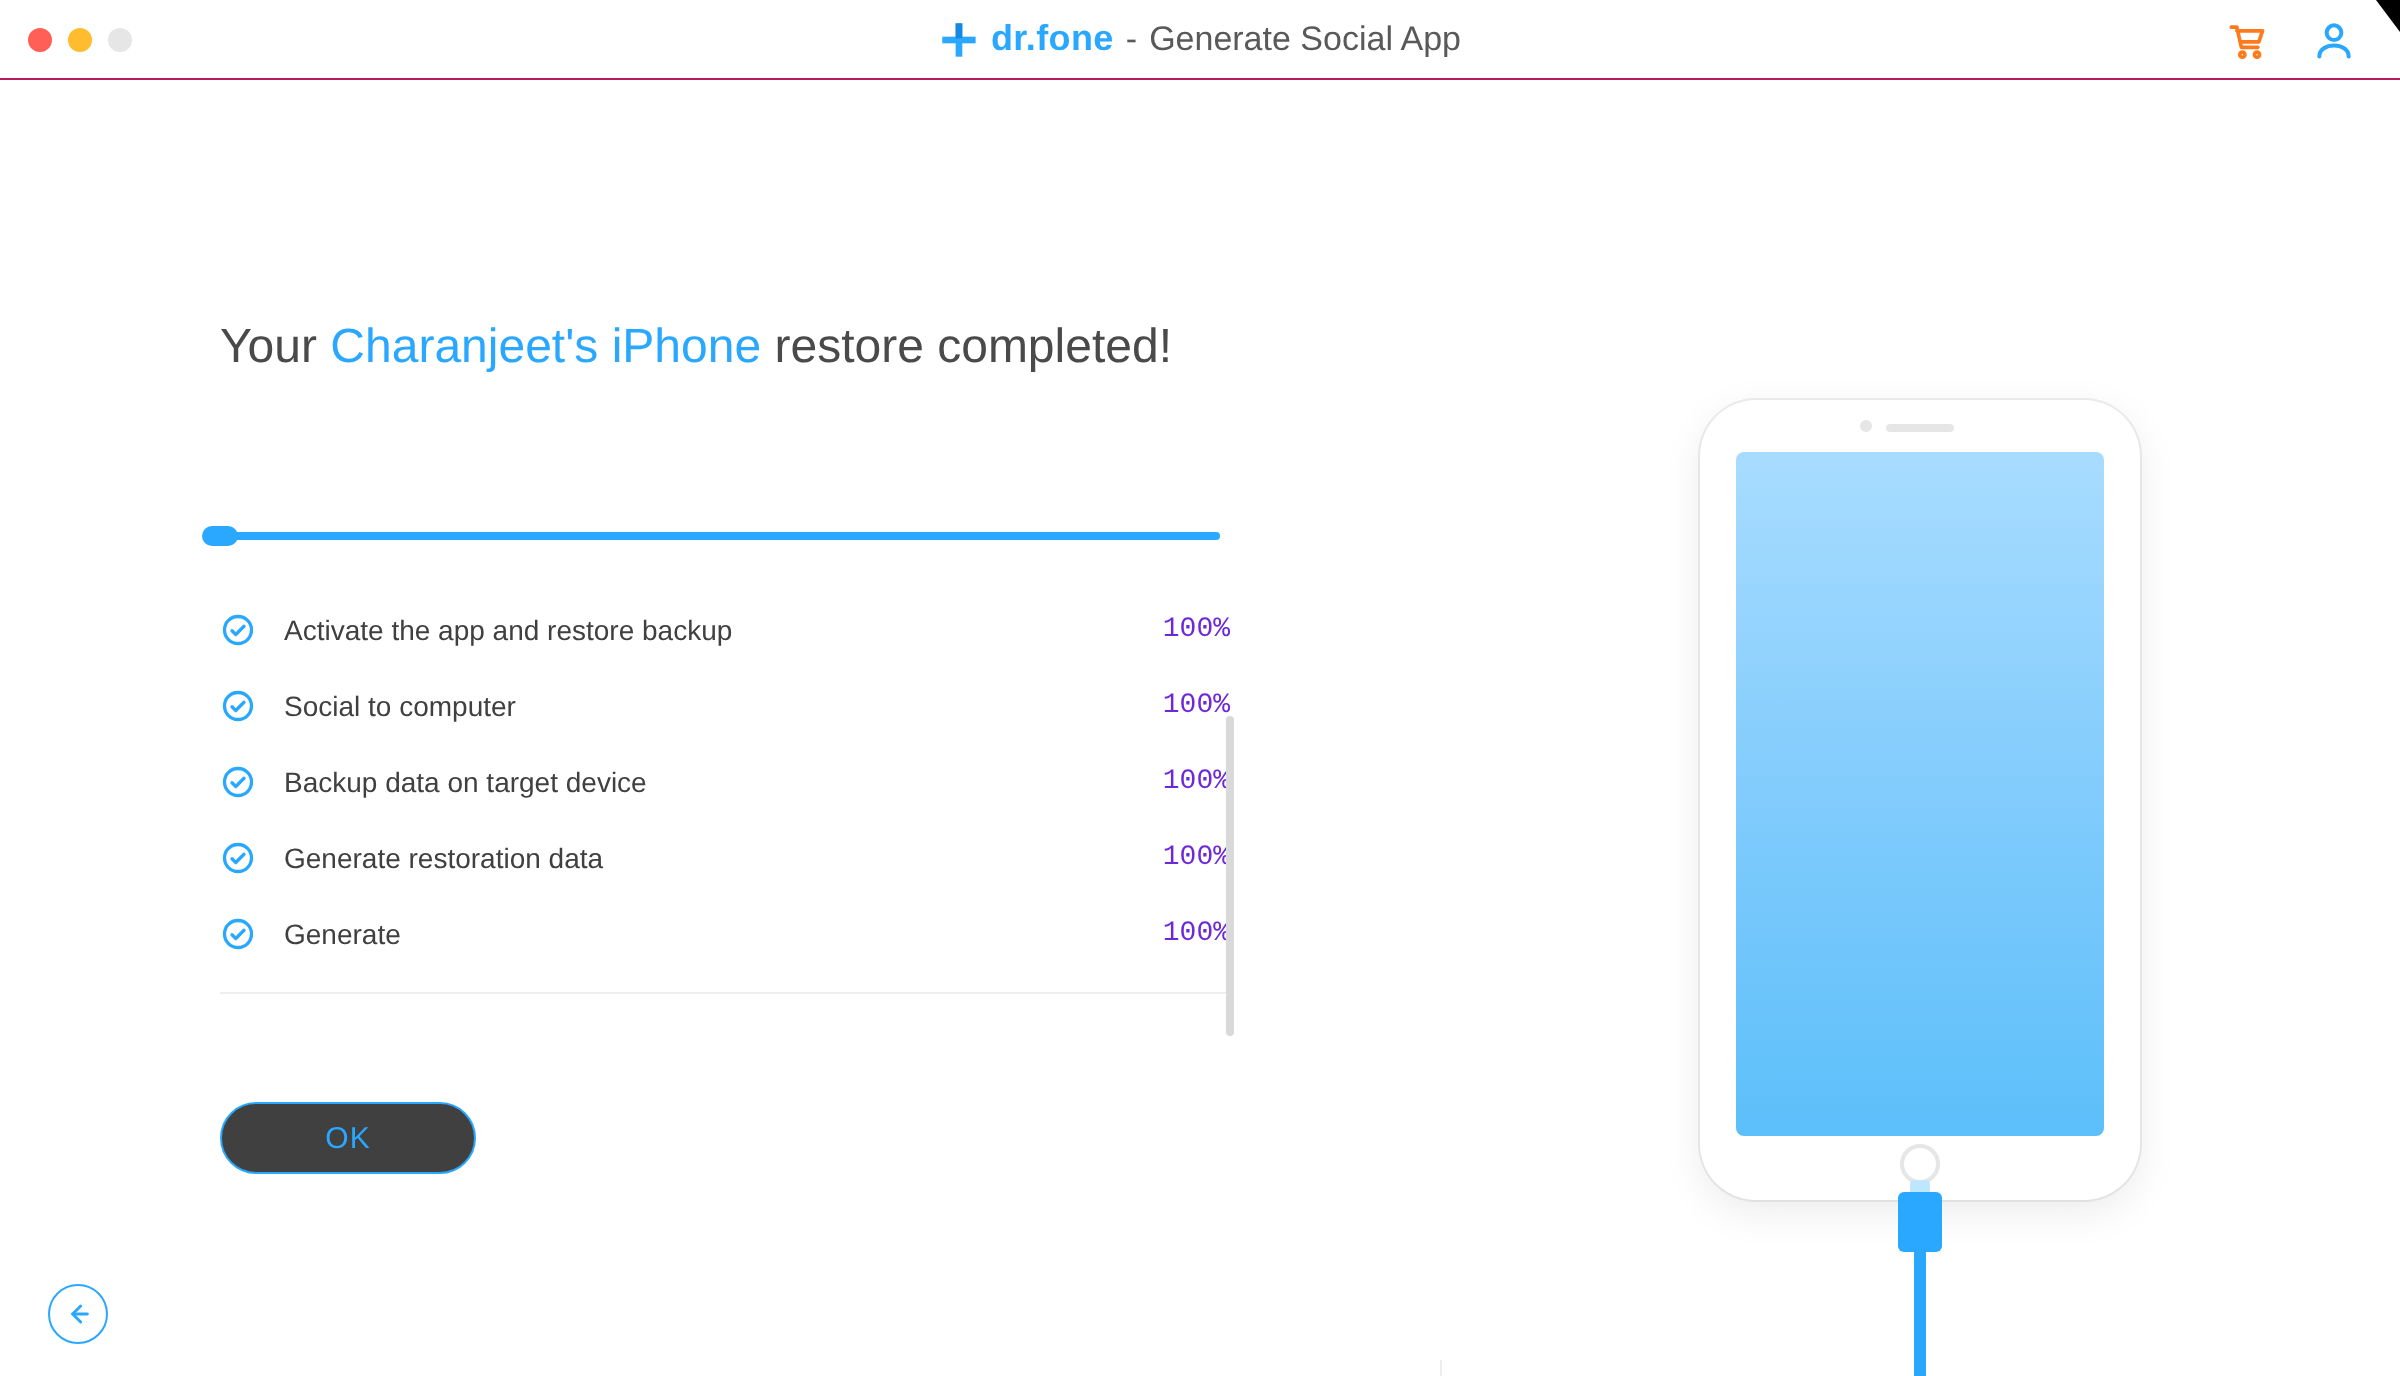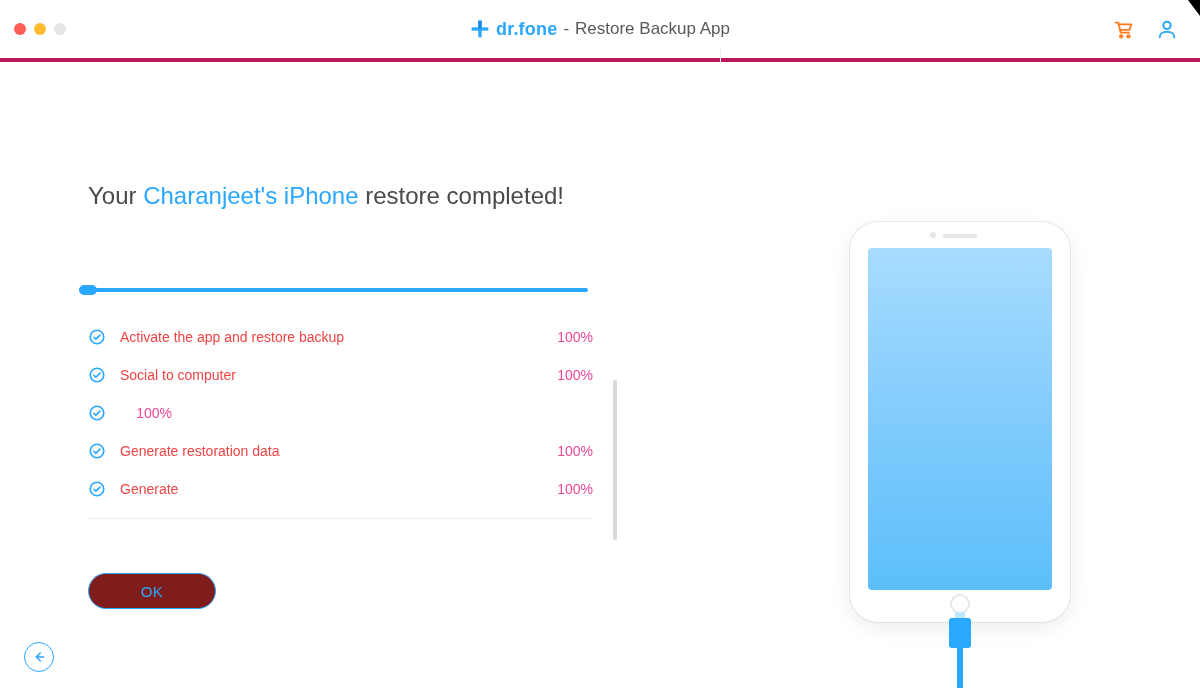--- a/index.html
+++ b/index.html
@@ -1,52 +1,52 @@
 <!DOCTYPE html>
 <html><head>
 <meta charset="utf-8">
 <style>
   * { box-sizing: border-box; margin: 0; padding: 0; }
   html, body { width: 1200px; height: 688px; font-family: -apple-system, "Helvetica Neue", Arial, sans-serif; background: #fafafa; }
   .window { width: 1200px; height: 688px; background: #fff; position: relative; overflow: hidden; }
-  .titlebar { height: 62px; display: flex; align-items: center; position: relative; border-bottom: 4px solid #be185d; }
+  .titlebar { height: 40px; display: flex; align-items: center; position: relative; border-bottom: 1px solid #be185d; }
   .traffic-lights { display: flex; gap: 8px; margin-left: 14px; }
   .tl { width: 12px; height: 12px; border-radius: 50%; }
   .tl-close { background: #ff5f57; }
   .tl-min { background: #febc2e; }
   .tl-max { background: #e6e6e6; }
   .title-center { position: absolute; left: 50%; transform: translateX(-50%); display: flex; align-items: center; gap: 6px; }
   .logo { width: 20px; height: 20px; }
   .brand { color: #2aa7ff; font-weight: 700; font-size: 18px; letter-spacing: .2px; }
   .subbrand { color: #595959; font-size: 17px; font-weight: 500; }
   .title-right { margin-left: auto; margin-right: 22px; display: flex; gap: 22px; align-items: center; }
   .icon-btn { width: 22px; height: 22px; display: flex; align-items: center; justify-content: center; cursor: pointer; }
 
   .body { display: flex; height: calc(100% - 48px); }
-  .left { flex: 0 0 60%; padding: 120px 90px 0 88px; position: relative; }
+  .left { flex: 0 0 60%; padding: 120px 90px 0 110px; position: relative; }
   .right { flex: 1; background: #fff; position: relative; }
   .divider { position: absolute; top: 48px; bottom: 0; left: 60%; width: 1px; background: #eee; }
 
   .headline { font-size: 24px; color: #4a4a4a; font-weight: 400; margin-bottom: 70px; }
   .headline .device { color: #2aa7ff; }
 
   .progress-wrap { height: 20px; display:flex; align-items:center; }
   .progbar { width: 500px; height: 4px; background: #cde9fb; border-radius: 3px; overflow: visible; position: relative; }
   .progfill { height: 100%; width: 100%; background: #2aa7ff; border-radius: 3px; }
   .progdot { position:absolute; left:0%; top:50%; transform:translate(-50%,-50%); width:18px; height:10px; border-radius:5px; background:#2aa7ff; }
 
   .steps { margin-top: 18px; width: 505px; }
   .step-row { display: flex; align-items: center; height: 38px; }
   .check { width: 18px; height: 18px; margin-right: 14px; flex:0 0 18px; }
-  .step-label { flex: 1; color: #ef4444; font-size: 14px; }
-  .step-pct { width: 52px; text-align: right; color: #ec4899; font-size: 14px; }
+  .step-label { flex: 1; color: #404040; font-size: 14px; }
+  .step-pct { width: 52px; text-align: right; color: #6d28d9; font-size: 14px; font-family: Liberation Mono, monospace; }
   .scroll-line { position: absolute; left: 613px; top: 318px; width: 4px; height: 160px; background: #d9d9d9; border-radius: 2px; }
   .steps-hr { width: 505px; height:1px; background:#eee; margin-top:10px; }
 
-  .ok-btn { margin-top: 54px; width: 128px; height: 36px; border: 1.6px solid #2aa7ff; color: #2aa7ff; background: #7f1d1d; border-radius: 18px; font-size: 15px; letter-spacing: .5px; cursor: pointer; display:flex; align-items:center; justify-content:center; }
+  .ok-btn { margin-top: 54px; width: 128px; height: 36px; border: 1.6px solid #2aa7ff; color: #2aa7ff; background: #404040; border-radius: 18px; font-size: 15px; letter-spacing: .5px; cursor: pointer; display:flex; align-items:center; justify-content:center; }
 
   .back-btn { position: absolute; left: 24px; bottom: 16px; width: 30px; height: 30px; border: 1.6px solid #2aa7ff; border-radius: 50%; display:flex; align-items:center; justify-content:center; cursor:pointer; background:#fff; }
 
   .phone-wrap { position: absolute; left: 50%; transform: translateX(-50%); top: 160px; width: 220px; }
   .phone { width: 220px; height: 400px; background:#fff; border-radius: 28px; box-shadow: 0 6px 20px rgba(0,0,0,.08), 0 0 0 1px #eee; padding: 26px 18px 32px 18px; position: relative; }
   .phone .screen { width: 100%; height: 100%; border-radius: 4px; background: linear-gradient(180deg,#a8dcff 0%, #7dcafc 55%, #5cbff9 100%); }
   .phone .speaker { position:absolute; top:12px; left:50%; transform:translateX(-50%); width:34px; height:4px; background:#e6e6e6; border-radius:2px; }
   .phone .cam { position:absolute; top:10px; left: calc(50% - 30px); width:6px; height:6px; background:#e6e6e6; border-radius:50%; }
   .phone .home { position:absolute; bottom:8px; left:50%; transform:translateX(-50%); width:20px; height:20px; border:2px solid #e6e6e6; border-radius:50%; }
   .usb-plug { position:absolute; top:556px; left:50%; transform:translateX(-50%); width:22px; height:30px; background:#2aa7ff; border-radius:3px; }
@@ -71,21 +71,21 @@
     <div class="title-center">
       <span class="logo">
         <svg viewBox="0 0 24 24" width="20" height="20">
             <rect x="10" y="2" width="4" height="20" fill="#2aa7ff"></rect>
             <rect x="2" y="10" width="20" height="4" fill="#2aa7ff"></rect>
             <rect x="10" y="2" width="4" height="9" fill="#1588df"></rect>
           </svg>
       </span>
       <span class="brand">dr.fone</span>
       <span class="subbrand">-</span>
-      <span class="subbrand">Restore Backup App</span>
+      <span class="subbrand">Generate Social App</span>
     </div>
     <div class="title-right">
       <div class="icon-btn">
         <svg viewBox="0 0 24 24" width="22" height="22" fill="none" stroke="#ff7a1a" stroke-width="2" stroke-linecap="round" stroke-linejoin="round">
             <path d="M4 5h3l2.5 11h9"></path>
             <path d="M9 13h10l2-6H7"></path>
             <circle cx="10" cy="20" r="1.4"></circle>
             <circle cx="18" cy="20" r="1.4"></circle>
           </svg>
       </div>
@@ -129,20 +129,21 @@
                 <path d="M8 12.5l2.5 2.5L16 9.5" stroke-linecap="round" stroke-linejoin="round"></path>
               </svg></span>
           <span class="step-label">Social to computer</span>
           <span class="step-pct">100%</span>
         </div>
         <div class="step-row">
           <span class="check"><svg viewBox="0 0 24 24" width="18" height="18" fill="none" stroke="#2aa7ff" stroke-width="2.2">
                 <circle cx="12" cy="12" r="9"></circle>
                 <path d="M8 12.5l2.5 2.5L16 9.5" stroke-linecap="round" stroke-linejoin="round"></path>
               </svg></span>
+          <span class="step-label">Backup data on target device</span>
           <span class="step-pct">100%</span>
         </div>
         <div class="step-row">
           <span class="check"><svg viewBox="0 0 24 24" width="18" height="18" fill="none" stroke="#2aa7ff" stroke-width="2.2">
                 <circle cx="12" cy="12" r="9"></circle>
                 <path d="M8 12.5l2.5 2.5L16 9.5" stroke-linecap="round" stroke-linejoin="round"></path>
               </svg></span>
           <span class="step-label">Generate restoration data</span>
           <span class="step-pct">100%</span>
         </div>

